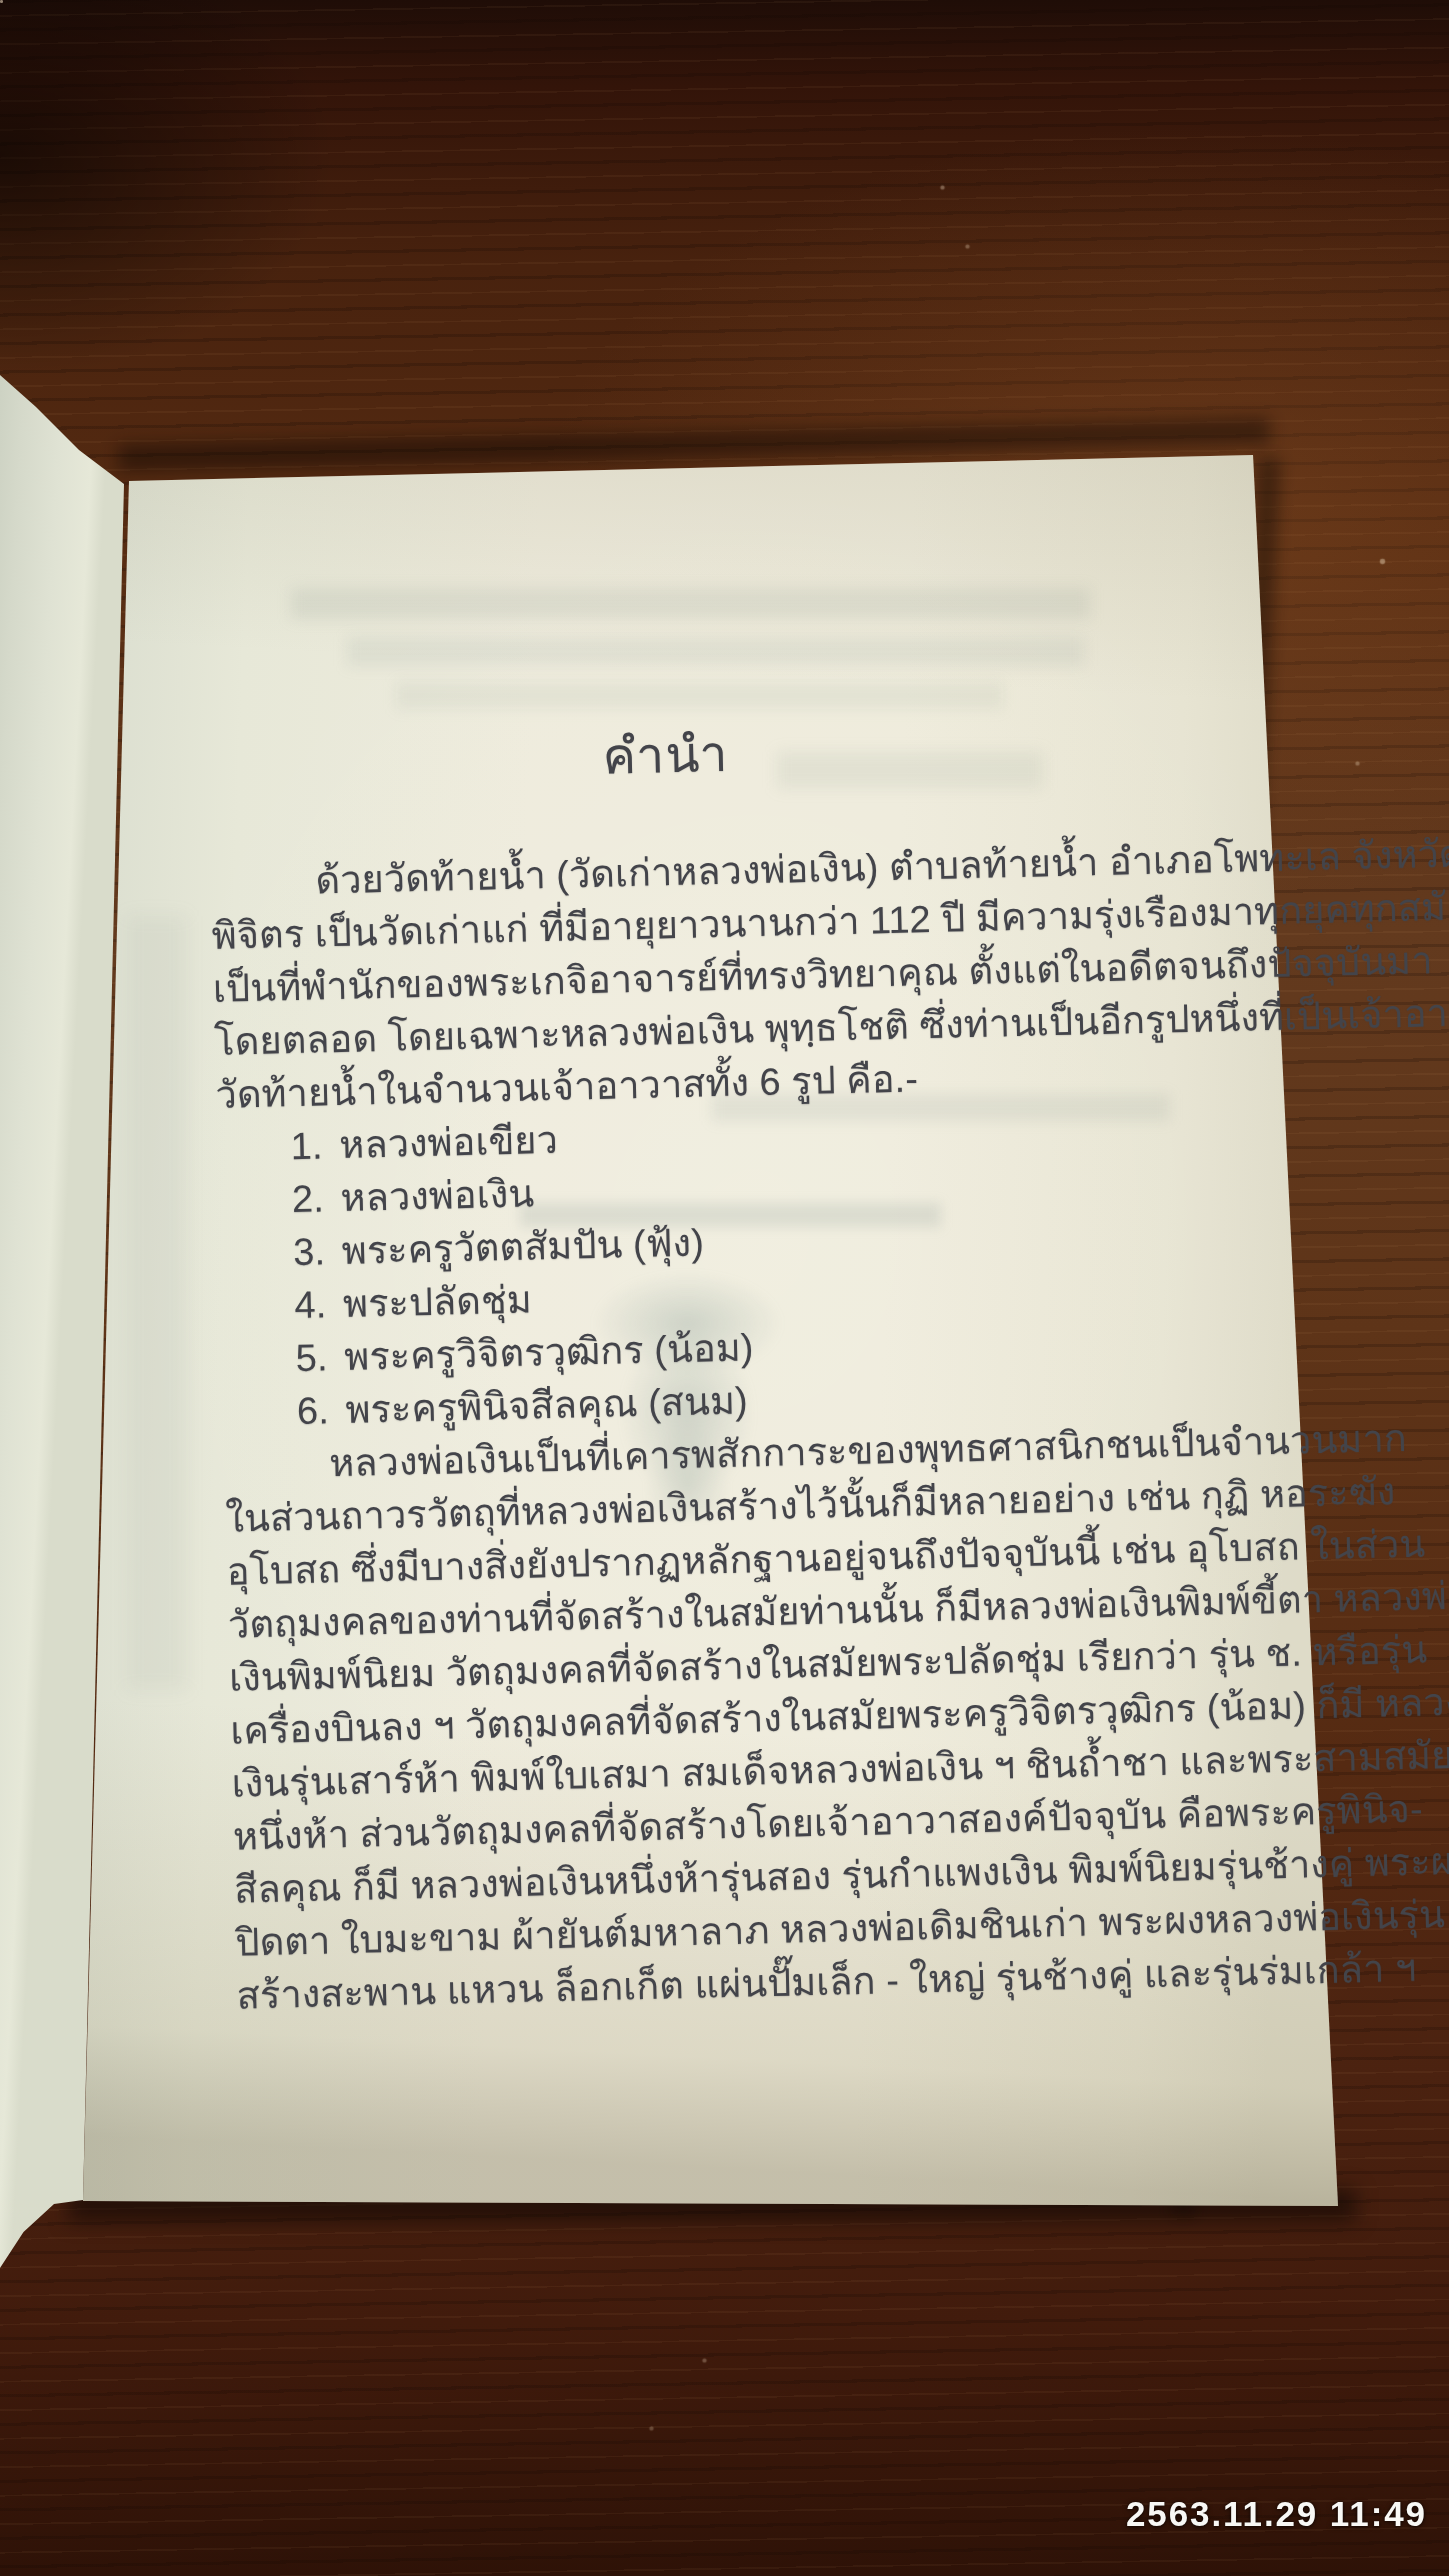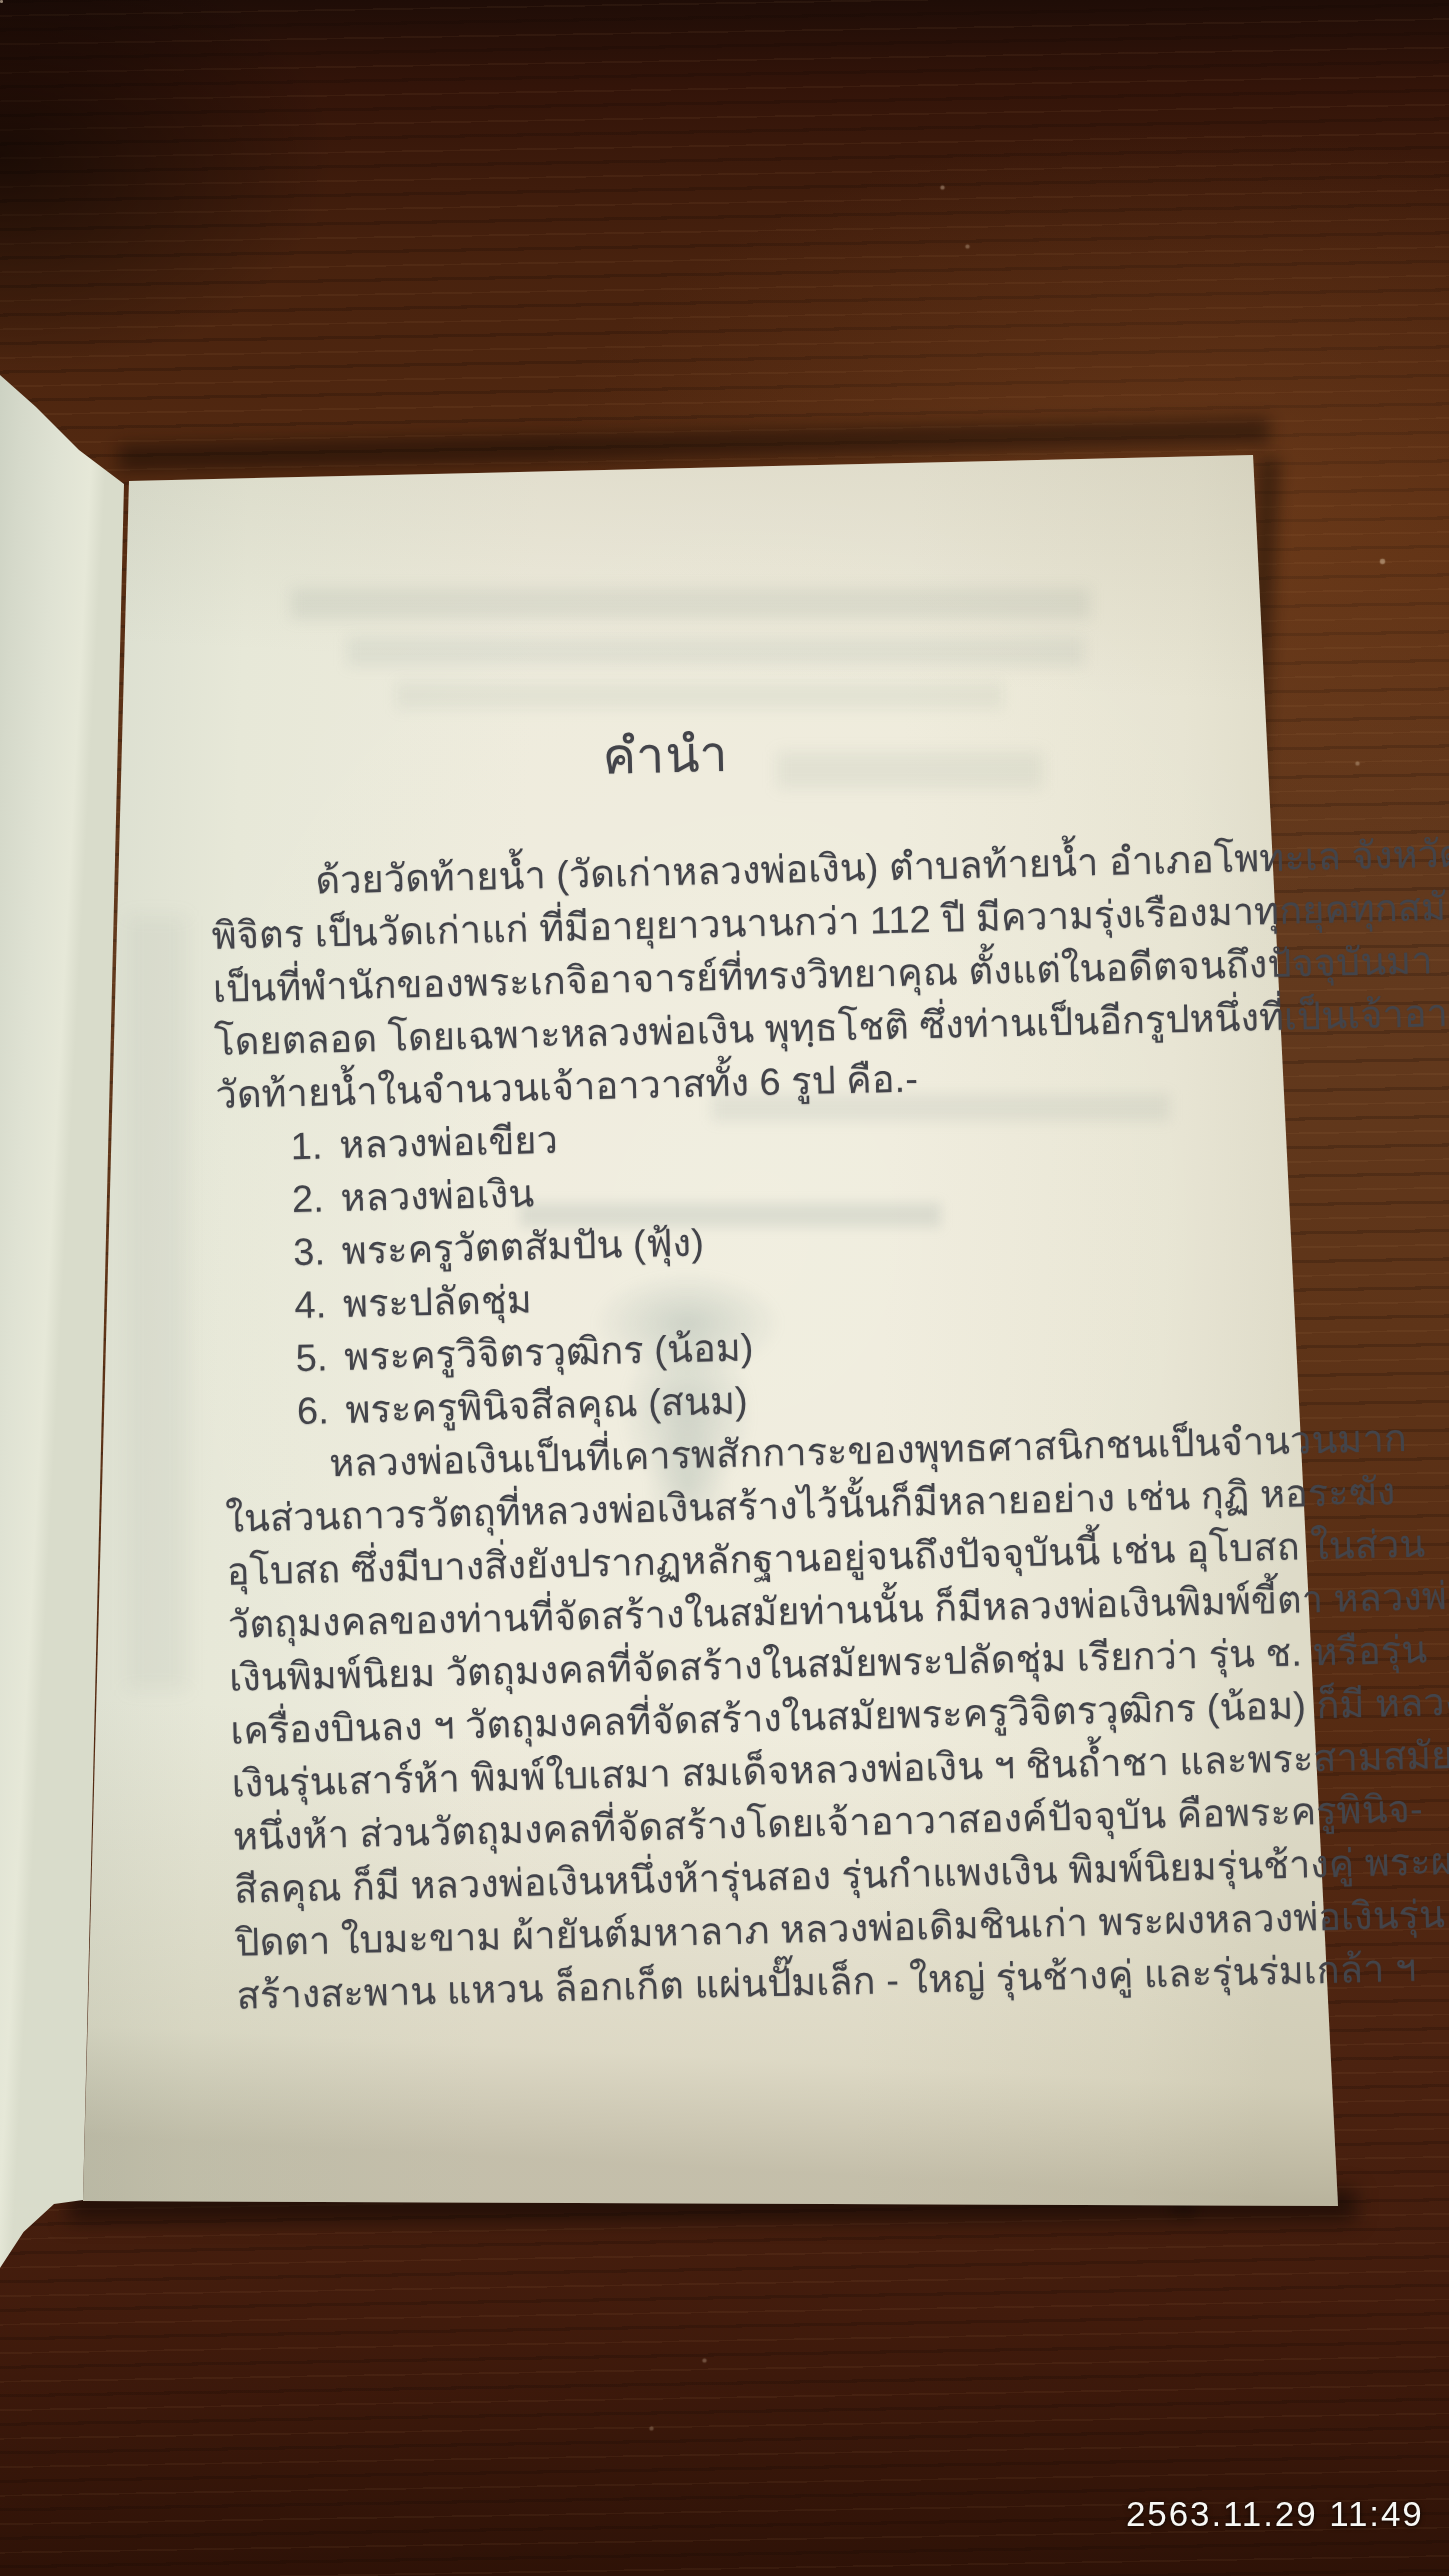--- a/index.html
+++ b/index.html
@@ -129,21 +129,21 @@
     font-size: 38px; line-height: 53px; height: 53px;
     white-space: nowrap;
   }
   .indent { padding-left: 105px; }
   .list   { padding-left: 74px; }
   .list .no { display: inline-block; min-width: 38px; }
 
   
   .timestamp {
     position: absolute; left: 1126px; top: 2494px;
-    font-size: 35px; font-weight: normal; letter-spacing: 1.9px;
+    font-size: 35px; font-weight: bold; letter-spacing: 1.9px;
     color: #f8f8f5;
     text-shadow: 0 1.2px 5px rgba(0,0,0,0.65), 0 0 1.9px rgba(0,0,0,0.45);
   }
 </style>
 </head>
 <body>
 
 <div class="wood"></div>
 <div class="specks"></div>
 

